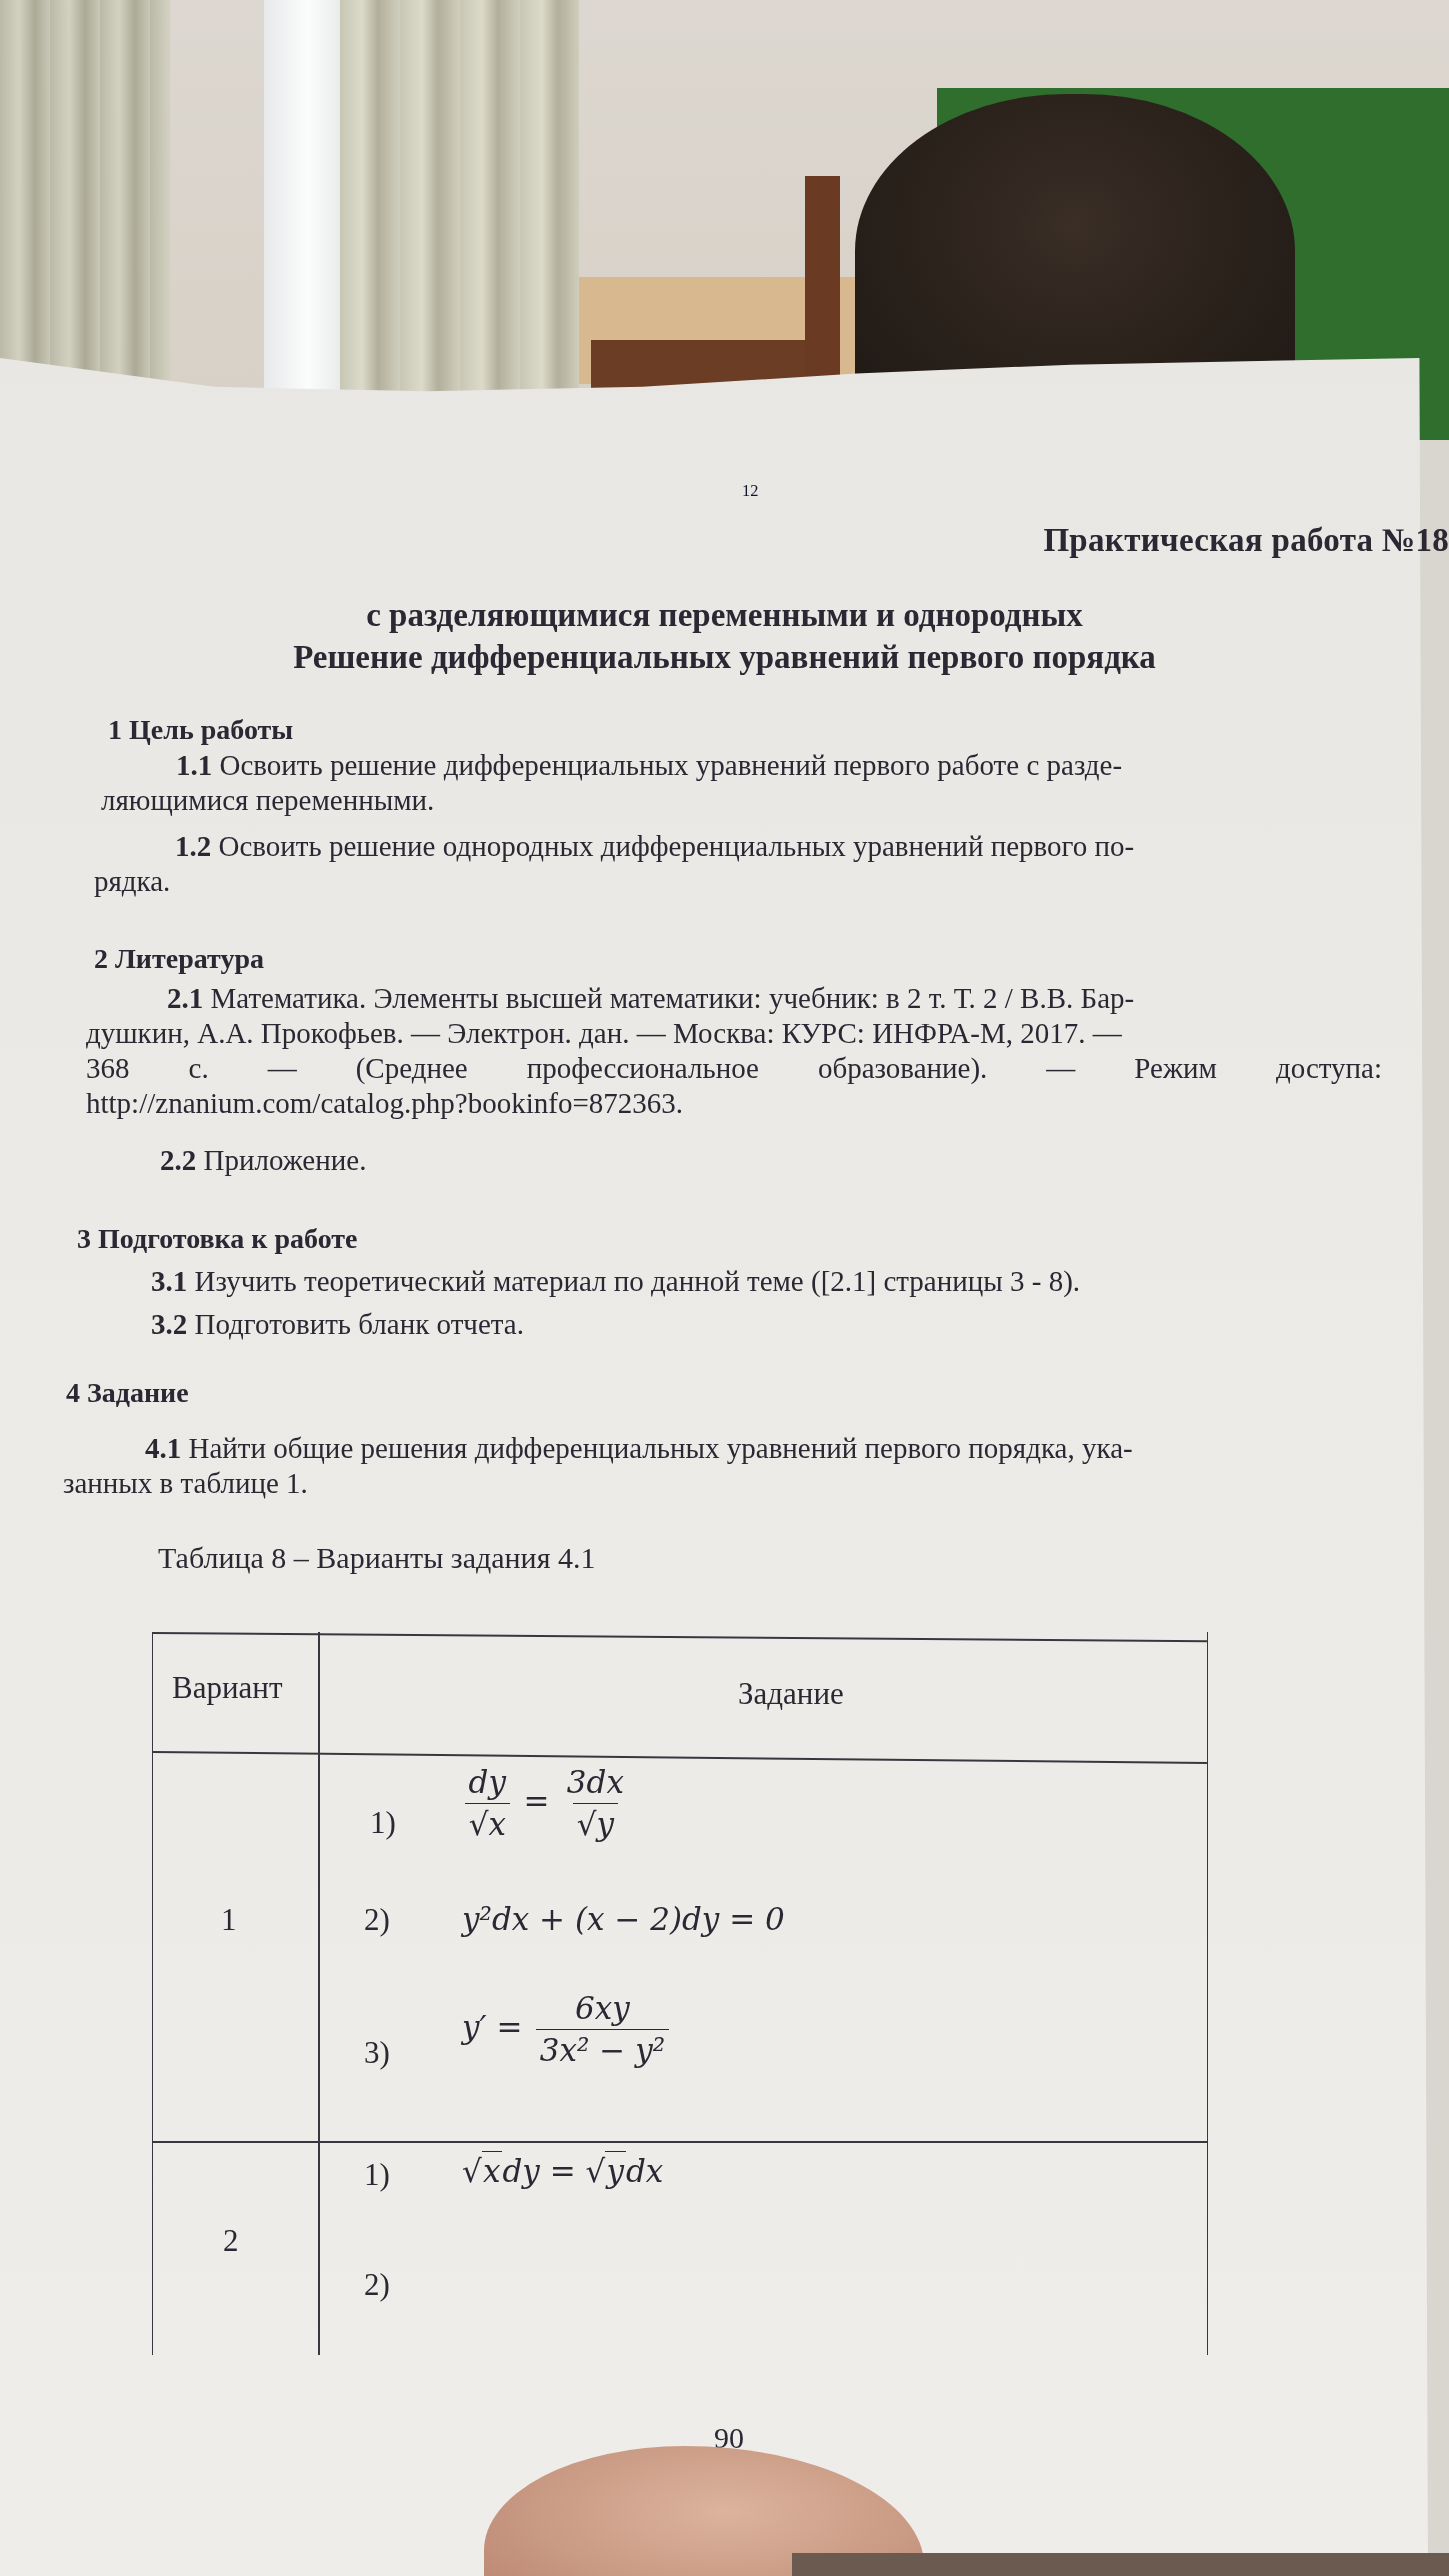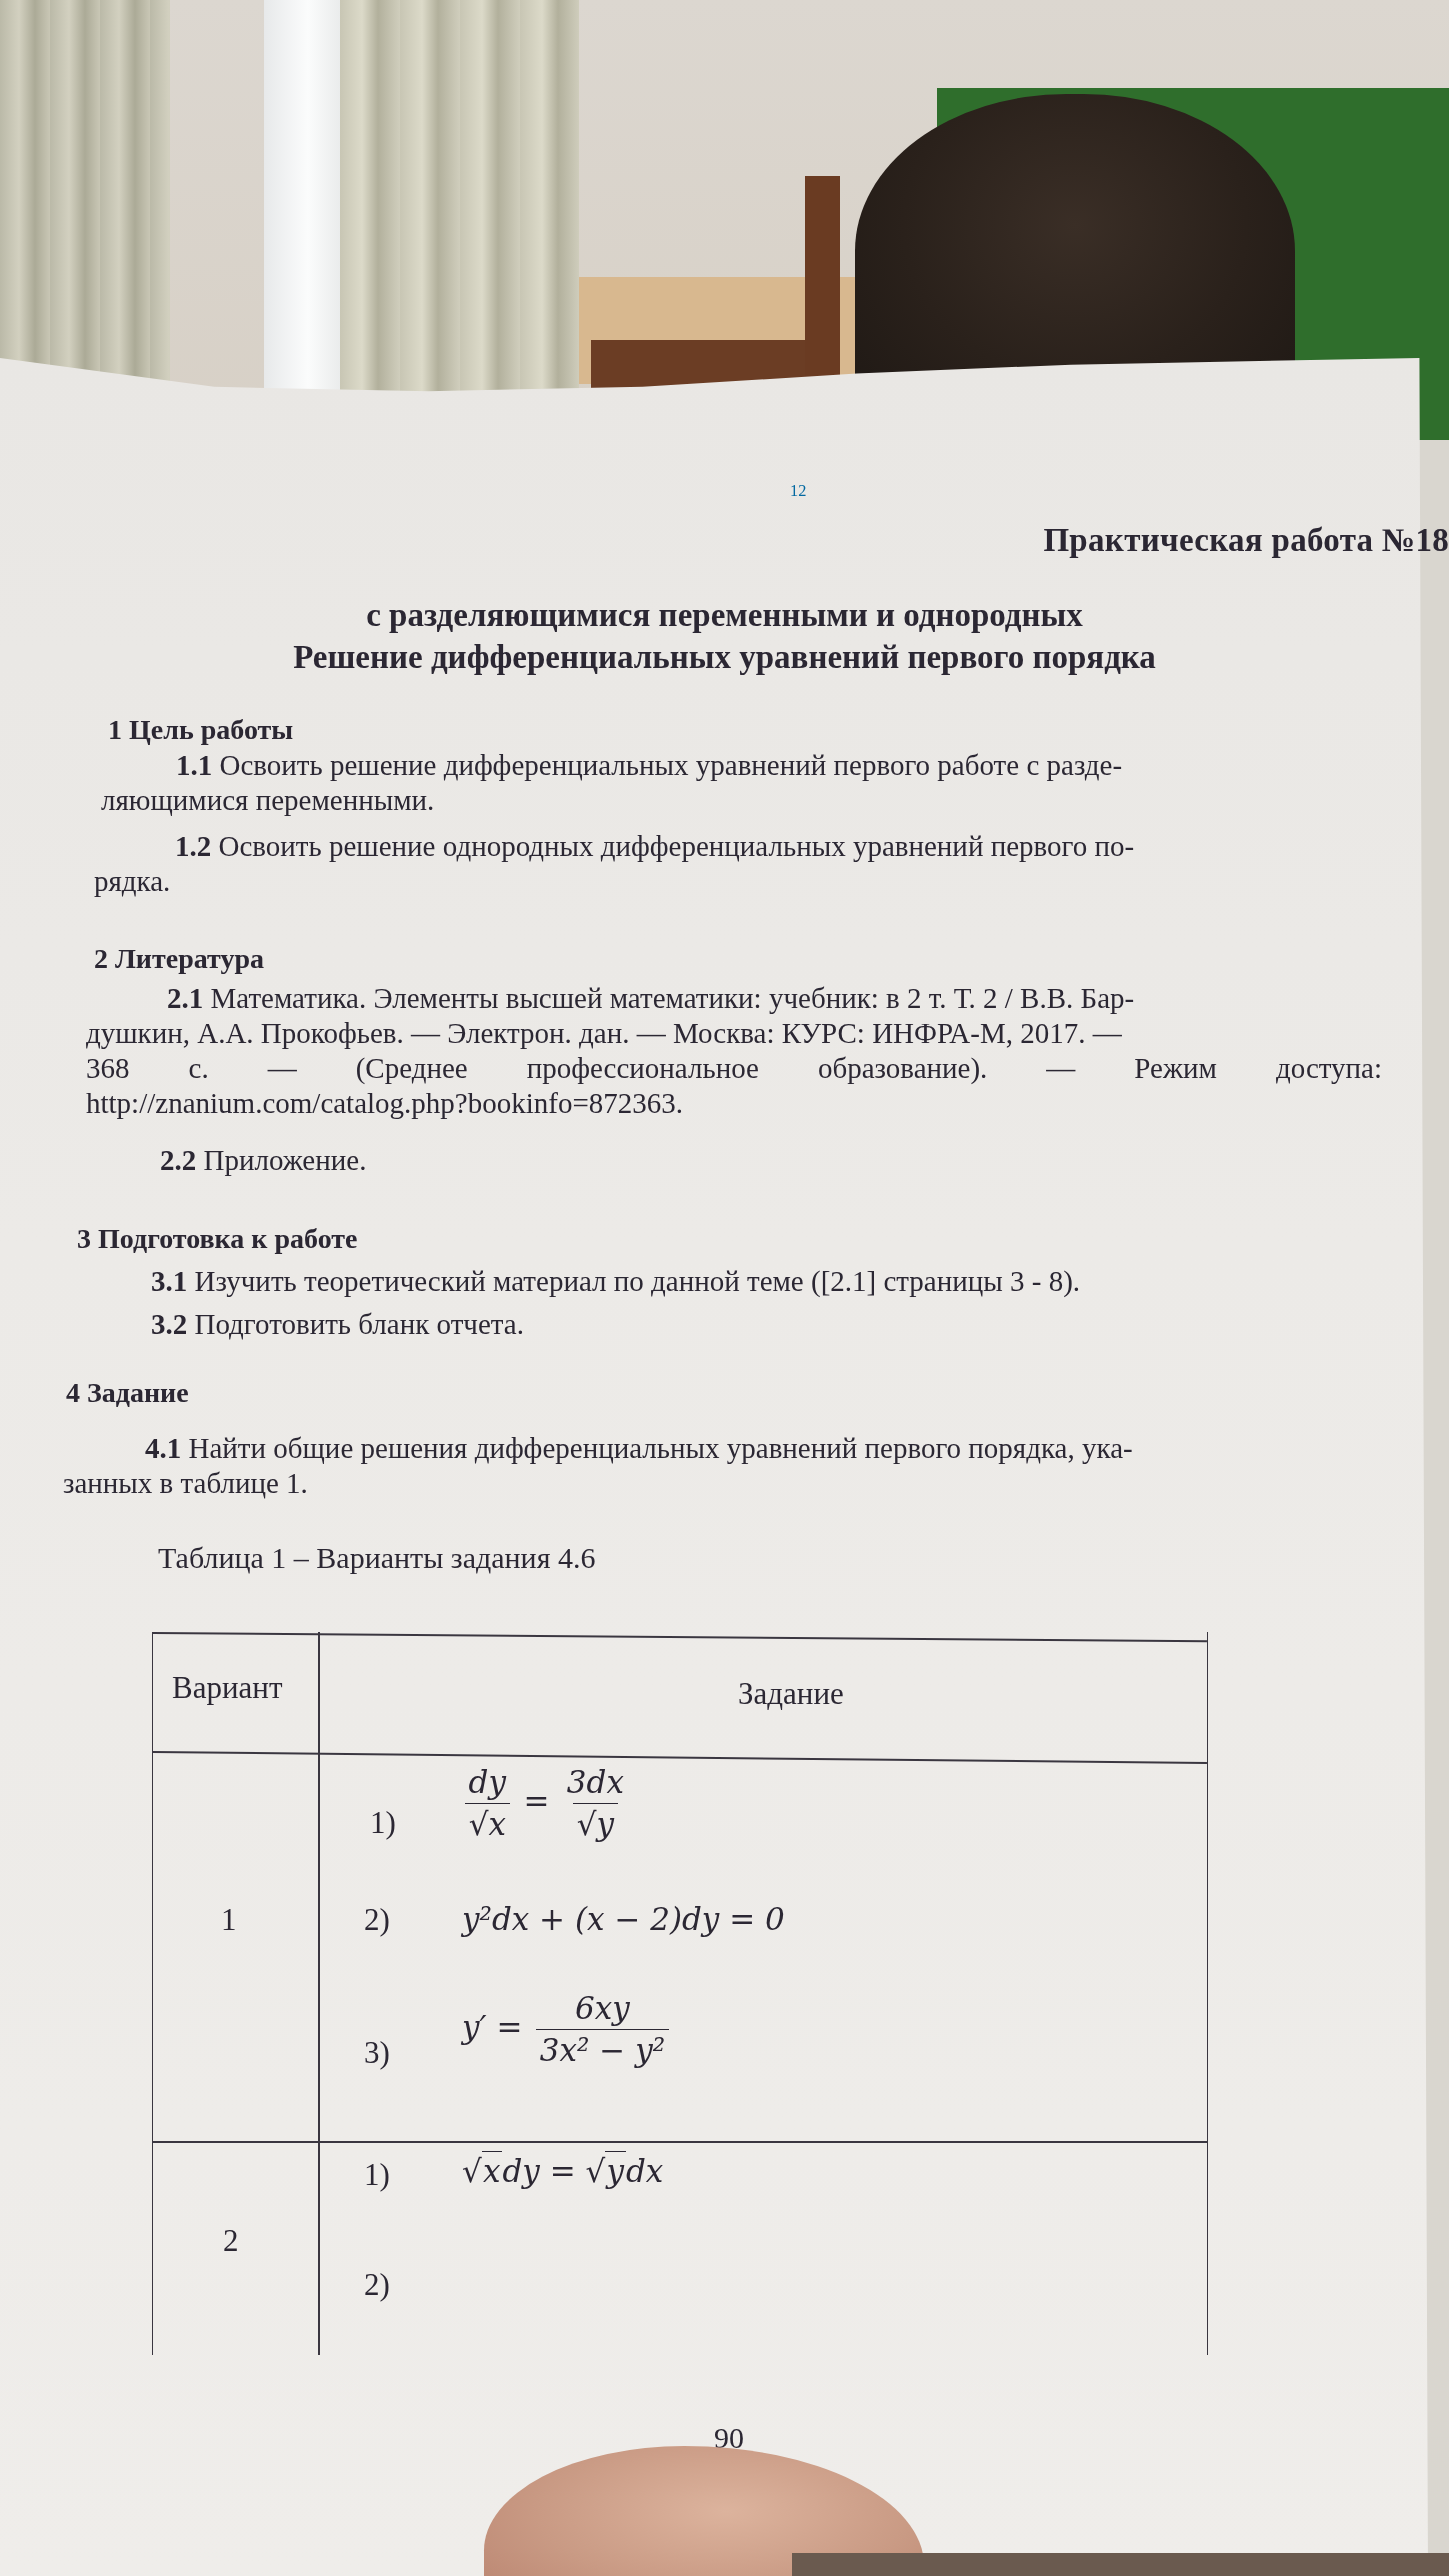--- a/index.html
+++ b/index.html
@@ -60,21 +60,21 @@
   .paper {
     position: absolute;
     left: 0; top: 358px;
     width: 1428px; height: 2218px;
     background: linear-gradient(180deg, #e9e7e4 0%, #eceae7 40%, #efedea 100%);
     clip-path: polygon(0 0, 15% 1.3%, 30% 1.5%, 45% 1.3%, 60% 0.7%, 75% 0.3%, 99.4% 0, 100% 100%, 0 100%);
   }
 
   .page-num-top {
     position: absolute; left: 742px; top: 481px;
-    font-size: 16.4px; color: #0369a1; margin-left: 48px;
+    font-size: 16.4px; color: #0f172a;
   }
 
   .title {
     position: absolute; left: 0; width: 1449px; top: 522px;
     text-align: right;
     font-size: 33px; font-weight: bold; letter-spacing: 0.3px;
   }
   .subtitle {
     position: absolute; left: 0; width: 1449px; top: 594px;
     text-align: center;
@@ -202,21 +202,21 @@
 <div class="text" style="left:151px; top:1307px; width:1195px;">
   <span class="num">3.2</span> <span>Подготовить бланк отчета.</span>
 </div>
 
 <div class="h" style="left:66px; top:1377px;">4 Задание</div>
 <div class="text" style="left:63px; top:1431px; width:1352px;">
   <div style="padding-left:82px;"><span class="num">4.1</span> <span>Найти общие решения дифференциальных уравнений первого порядка, ука-</span></div>
   <div>занных в таблице 1.</div>
 </div>
 
-<div class="caption">Таблица 1 – Варианты задания 4.6</div>
+<div class="caption">Таблица 8 – Варианты задания 4.1</div>
 
 <div class="tbl">
   <div class="hline" style="left:0; top:0; width:1054px; transform:rotate(0.45deg); transform-origin:left;"></div>
   <div class="hline" style="left:0; top:119px; width:1054px; transform:rotate(0.6deg); transform-origin:left;"></div>
   <div class="hline" style="left:0; top:509px; width:1054px;"></div>
   <div class="vline" style="left:165px; top:0; height:723px;"></div>
 
   <div class="th" style="left:19px; top:38px;">Вариант</div>
   <div class="th" style="left:585px; top:44px;">Задание</div>
 

